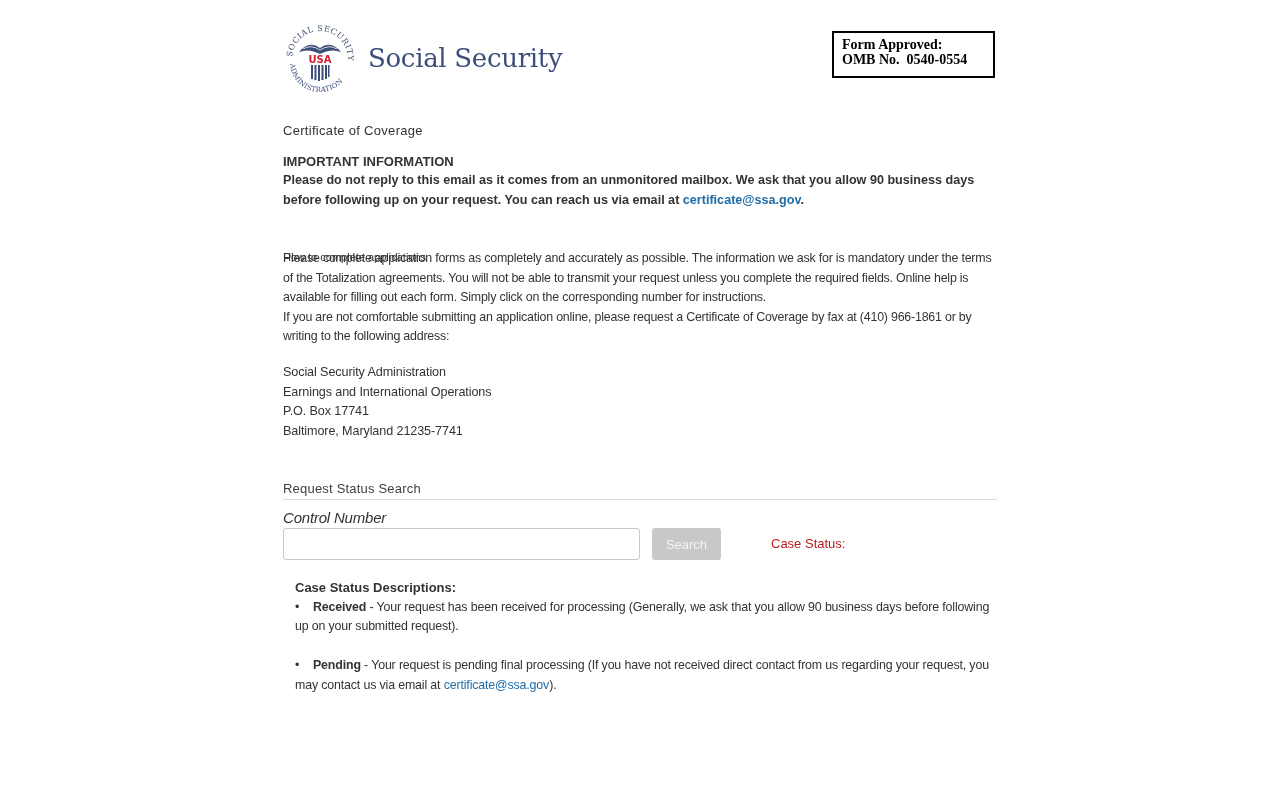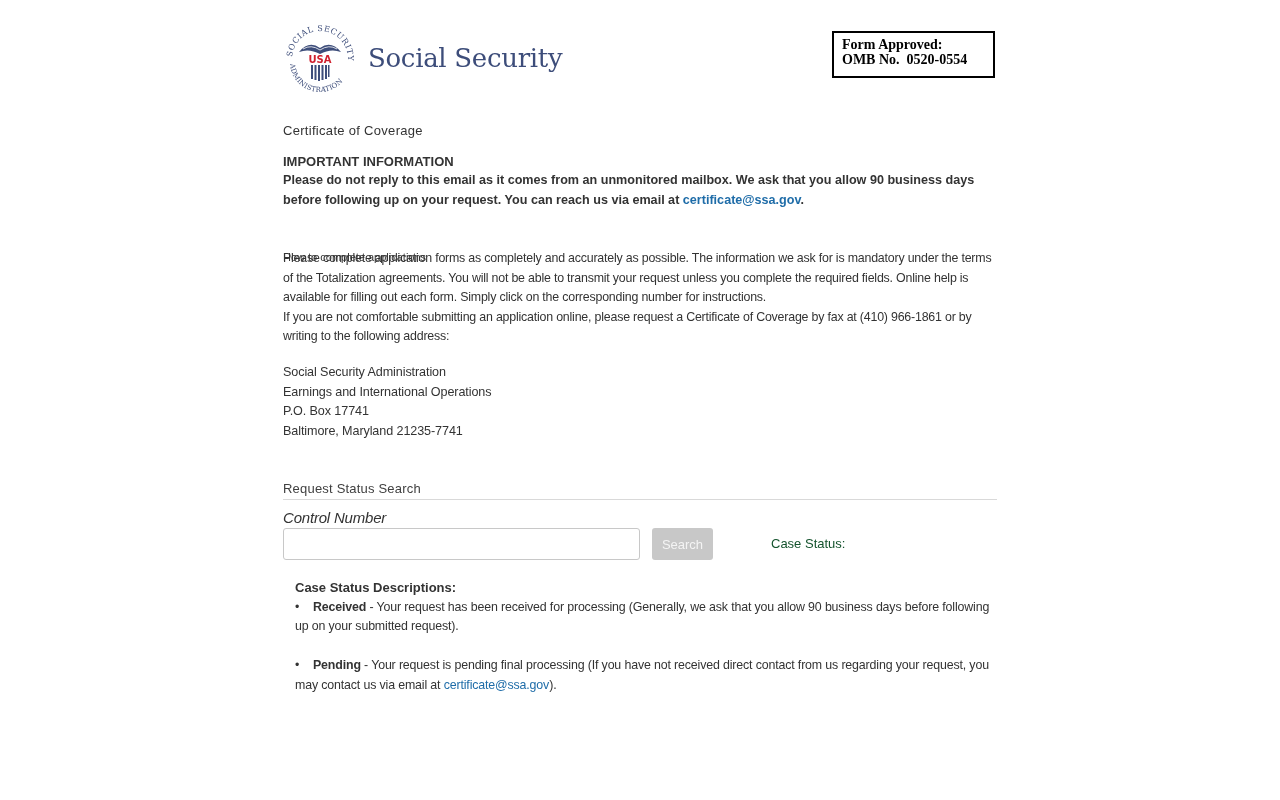--- a/index.html
+++ b/index.html
@@ -31,25 +31,25 @@
 
     .rss-title { position: absolute; left: 283px; top: 481px; font-size: 13px; letter-spacing: 0.2px; color: #404040; }
     .rss-rule { position: absolute; left: 283px; top: 499px; width: 714px; height: 1px; background: #d9d9d9; }
     .ctrl-label { position: absolute; left: 283px; top: 509px; font-size: 15px; color: #333; letter-spacing: -0.2px; font-style: italic; }
     .ctrl-input {
       position: absolute; left: 283px; top: 528px; width: 357px; height: 32px; box-sizing: border-box;
       border: 1px solid #c8c8c8; border-radius: 3px; background: #fff; padding: 0 8px;
       font-family: "Liberation Sans", sans-serif; font-size: 13px; outline: none;
     }
     .search-btn {
-      position: absolute; left: 652px; top: 528px; width: 61px; height: 32px;
+      position: absolute; left: 652px; top: 528px; width: 69px; height: 32px;
       background: #c8c8c8; border: none; border-radius: 3px; color: #f4f4f4;
       font-family: "Liberation Sans", sans-serif; font-size: 13px; padding: 0;
     }
-    .case-status { position: absolute; left: 771px; top: 536px; font-size: 13px; color: #14532d; }
+    .case-status { position: absolute; left: 771px; top: 536px; font-size: 13px; color: #b91c1c; }
     .case-status-value { position: absolute; left: 850px; top: 536px; font-size: 13px; color: #333; }
 
     .csd { position: absolute; left: 295px; top: 578px; width: 702px; }
     .csd-title { font-weight: bold; font-size: 13px; line-height: 19.5px; }
     .csd-item { font-size: 12.4px; line-height: 19.5px; letter-spacing: -0.15px; margin-bottom: 19.5px; }
     .csd-item .bullet { display: inline-block; width: 18px; }
     .csd-item b { font-weight: bold; }
   </style>
 </head>
 <body>
@@ -74,21 +74,21 @@
       <rect x="31.5" y="43" width="2" height="15"></rect>
       <rect x="35" y="43" width="2" height="16"></rect>
       <rect x="38.5" y="43" width="2" height="15"></rect>
       <rect x="42" y="43" width="2" height="14"></rect>
       <rect x="45" y="43" width="1.5" height="12"></rect>
     </g>
   </svg>
   <div class="brand-title">Social Security</div>
   <div class="omb-box">
     <div>Form Approved:</div>
-    <div style="white-space:pre;">OMB No.  0520-0554</div>
+    <div style="white-space:pre;">OMB No.  0540-0554</div>
   </div>
 </div>
 
 <div class="t cert-title">Certificate of Coverage</div>
 
 <div class="t imp-head">IMPORTANT INFORMATION</div>
 <div class="t imp-body"><span>Please do not reply to this email as it comes from an unmonitored mailbox. We ask that you allow 90 business days before following up on your request. You can reach us via email at </span><a class="link" href="#">certificate@ssa.gov</a><span>.</span></div>
 
 <div class="t how-head">How to complete applications</div>
 <div class="t how-body">

